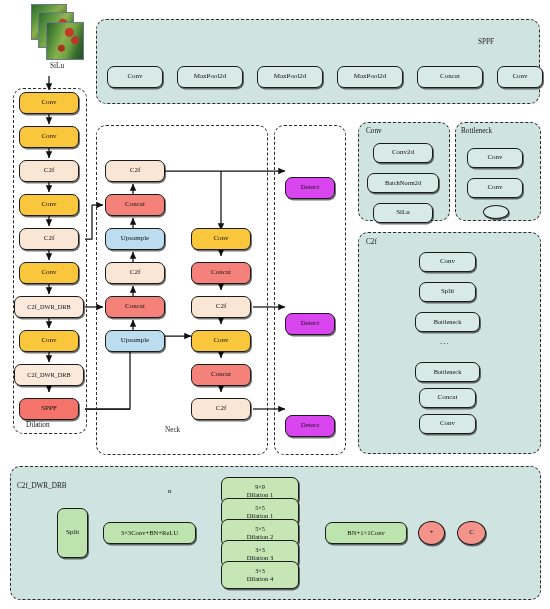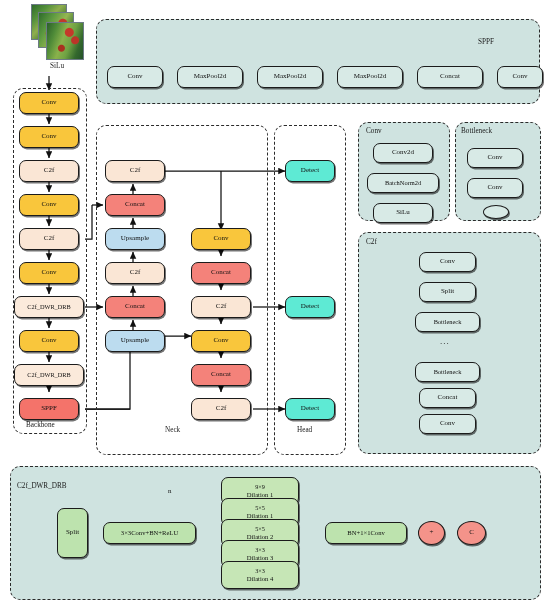--- a/index.html
+++ b/index.html
@@ -25,21 +25,21 @@
     font-size:7px; color:#111; text-align:center; line-height:1.12;
     box-shadow:1px 1.4px 0 rgba(0,0,0,.55);
     padding:0 2px; white-space:nowrap;
   }
   .n-conv     { background:#f9c63c; }
   .n-c2f      { background:#fae6d5; }
   .n-dwr      { background:#fbeadb; }
   .n-sppf     { background:#f4736a; }
   .n-concat   { background:#f4827a; }
   .n-ups      { background:#bcdcef;text-align:right; }
-  .n-detect   { background:#5eead4; }
+  .n-detect   { background:#d946ef;margin-top:17px; }
   .n-plain    { background:#d8eae6; }
   .n-green    { background:#bde3ae; }
   .n-green2   { background:#c6e6b6; }
   .ellipse    { border-radius:50%; }
   .n-ell-red  { background:#f4938a; }
   .n-ell-plain{ background:#d8eae6; }
 
   .two-line { flex-direction:column; }
   .two-line span { display:block; }
 
@@ -234,21 +234,21 @@
      radial-gradient(circle at 62% 26%, #c4392a 0 4px, transparent 5px),
      radial-gradient(circle at 78% 48%, #bb3528 0 3.5px, transparent 4.5px),
      radial-gradient(circle at 40% 70%, #a8321f 0 3px, transparent 4px),
      linear-gradient(110deg,#2b6029 0%,#4f8b38 22%,#8ab24b 44%,#6fa243 62%,#34692d 82%,#24512a 100%);"></div>
   <div class="cap" style="left:24px; top:62px; width:66px;">SiLu</div>
 
   <div class="panel teal" style="left:96px; top:19px; width:444px; height:85px;"></div>
   <div class="plabel" style="left:478px; top:38px;">SPPF</div>
 
   <div class="panel white" style="left:13px; top:88px; width:74px; height:346px;"></div>
-  <div class="plabel" style="left:26px; top:421px;">Backbone</div>
+  <div class="plabel" style="left:26px; top:421px;">Dilation</div>
 
   <div class="panel white" style="left:96px; top:125px; width:172px; height:330px;"></div>
   <div class="plabel" style="left:165px; top:426px;text-align:center;">Neck</div>
 
   <div class="panel white" style="left:274px; top:125px; width:72px; height:330px;"></div>
   <div class="plabel" style="left:297px; top:426px;">Head</div>
 
   <div class="panel teal" style="left:358px; top:122px; width:92px; height:99px;"></div>
   <div class="plabel" style="left:366px; top:127px;">Conv</div>
 

